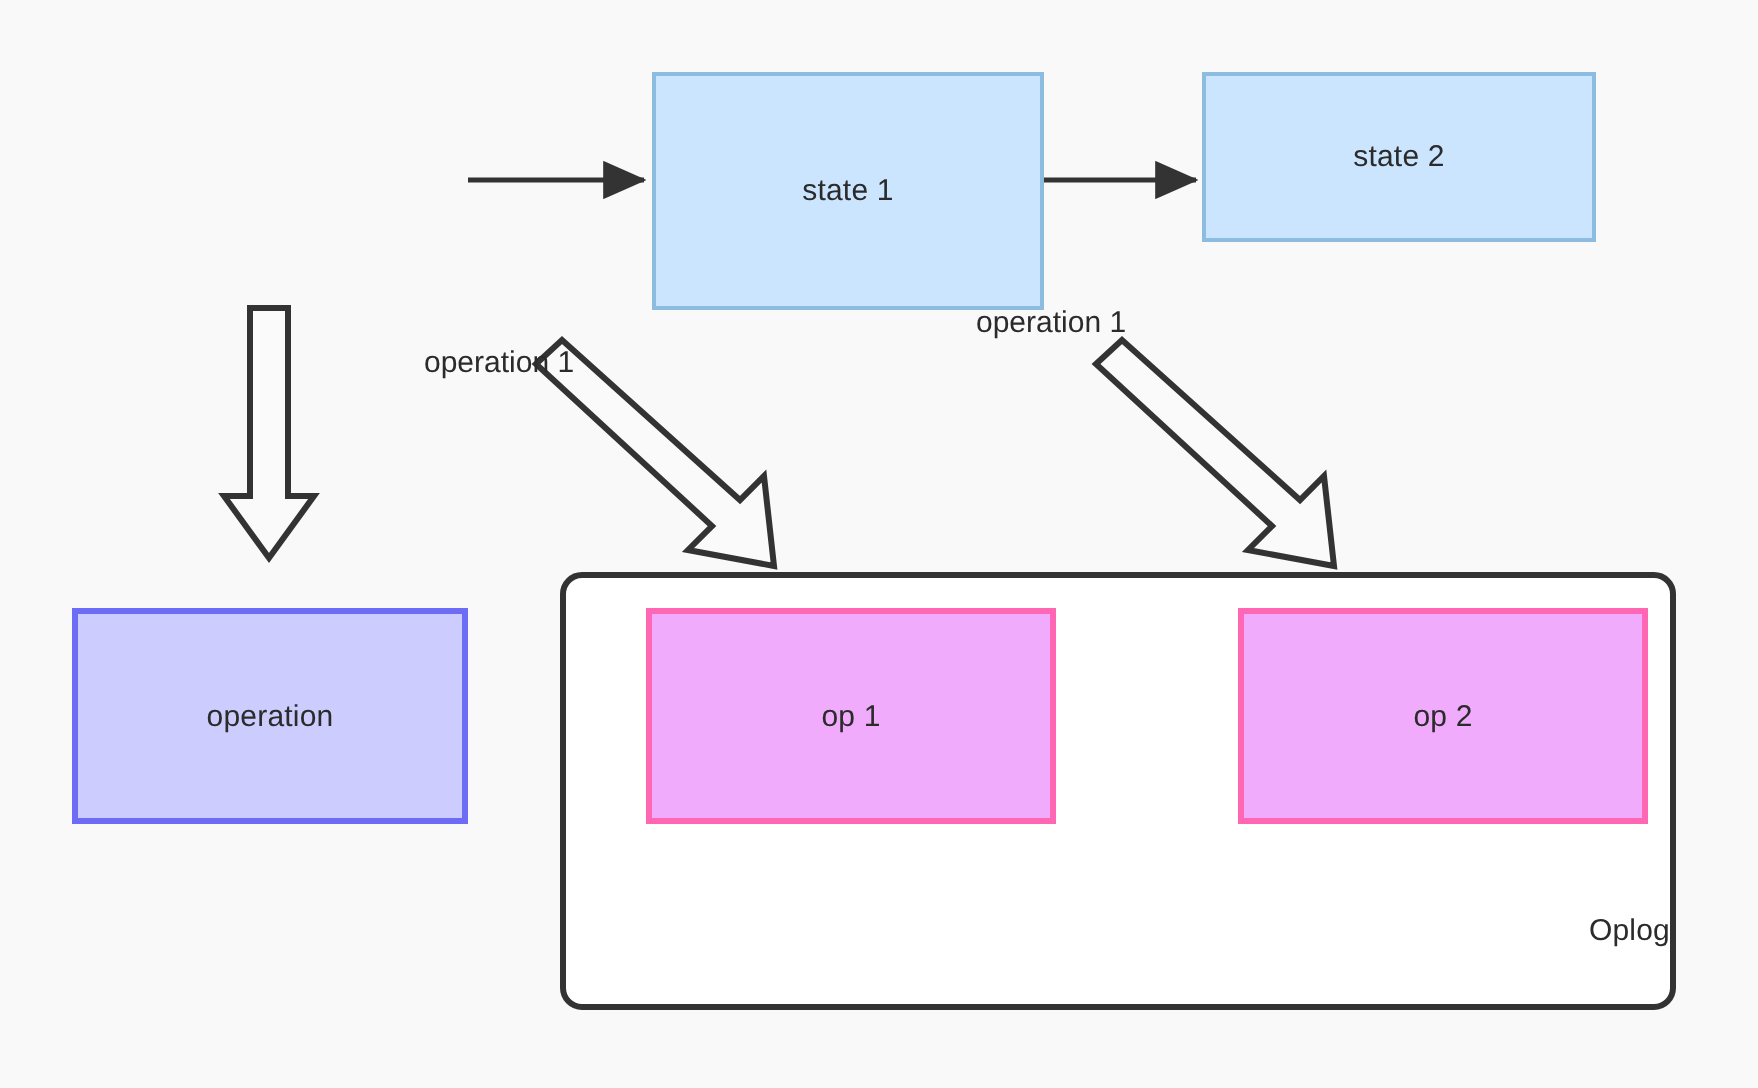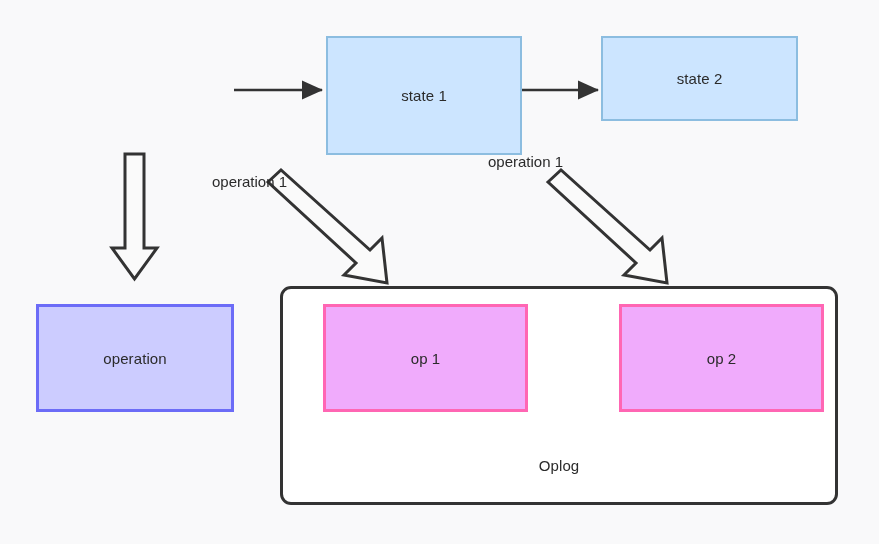--- a/index.html
+++ b/index.html
@@ -106,21 +106,21 @@
   </div>
 
   <div class="node state-box" style="left:601px; top:36px; width:197px; height:85px;">
     <span>state 2</span>
   </div>
 
   <div class="edge-label" style="left:212px; top:153px;margin-top:20px;">operation 1</div>
 
   <div class="edge-label" style="left:488px; top:153px;">operation 1</div>
 
-  <div class="node oplog-box" style="left:280px; top:286px; width:558px; height:219px;">
+  <div class="node oplog-box" style="left:280px; top:286px; width:558px; height:219px;justify-content:flex-end;">
     <span class="oplog-label">Oplog</span>
   </div>
 
   <div class="node snapshot-box" style="left:36px; top:304px; width:198px; height:108px;">
     <span>operation</span>
   </div>
 
   <div class="node op-box" style="left:323px; top:304px; width:205px; height:108px;">
     <span>op 1</span>
   </div>

